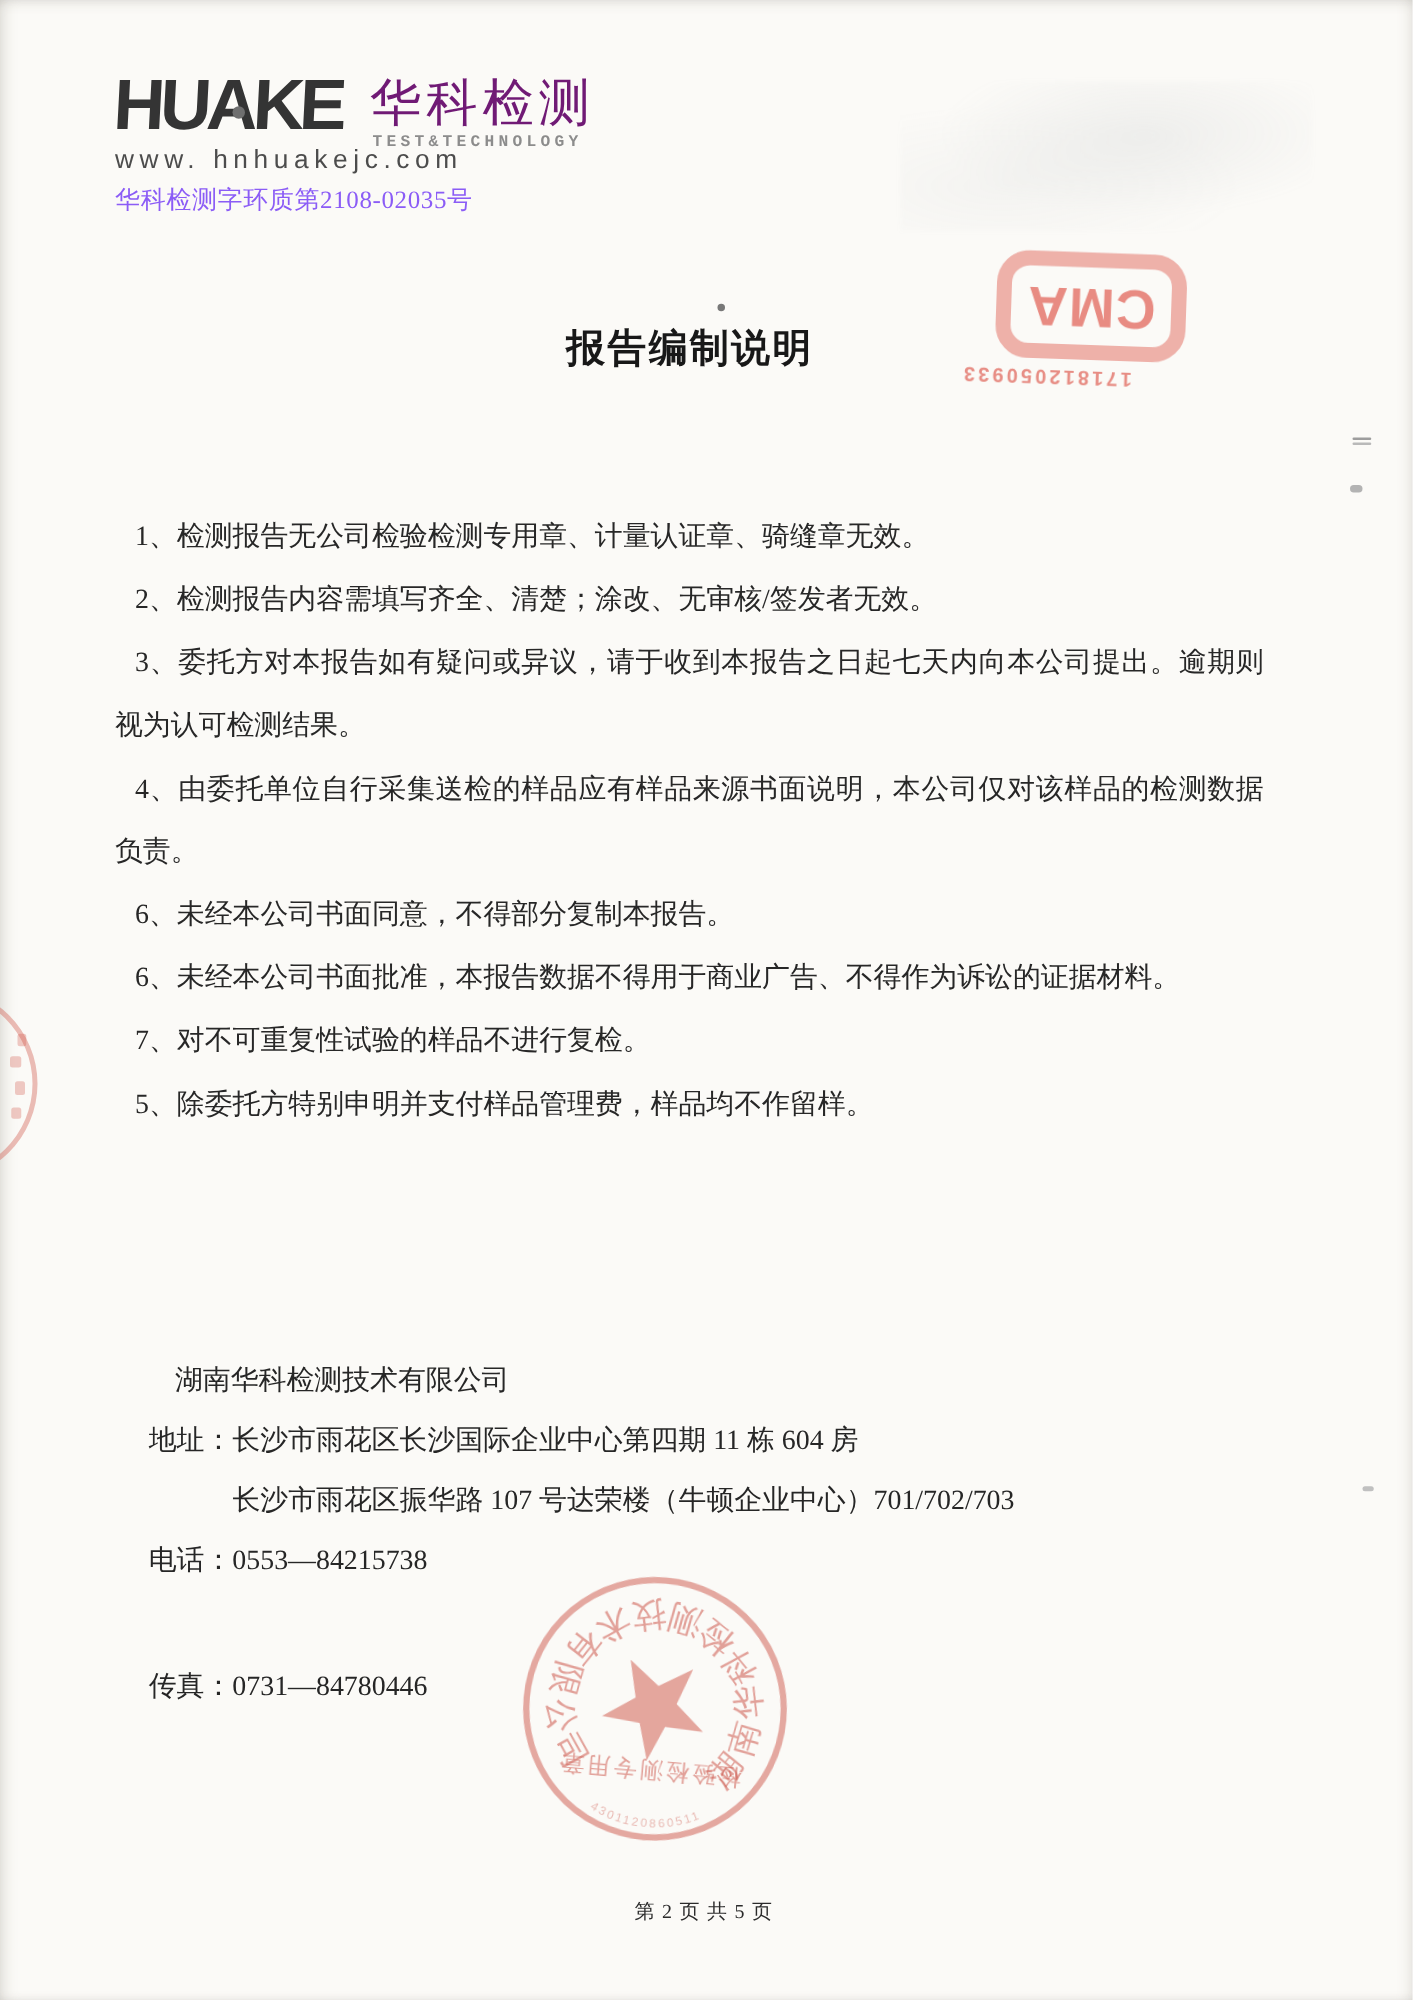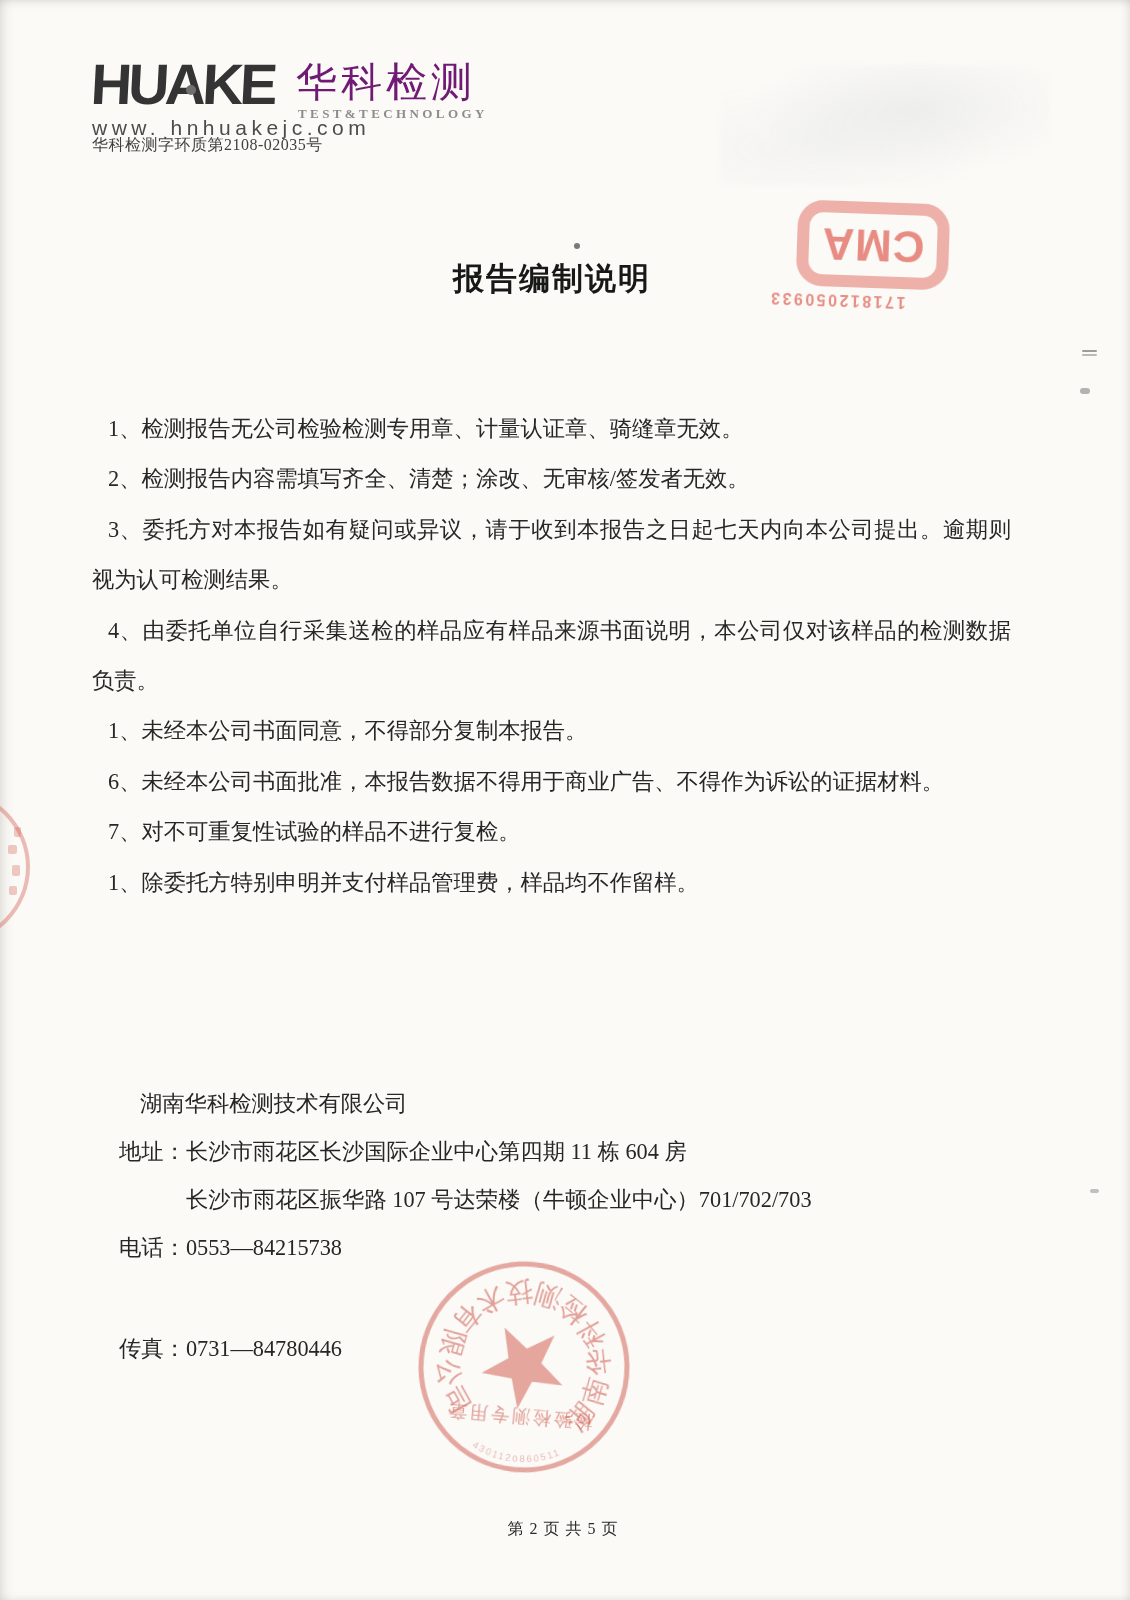--- a/index.html
+++ b/index.html
@@ -28,31 +28,31 @@
   .logo-a-dot{
     position:absolute;left:186px;top:85px;width:10px;height:10px;
     border-radius:50%;background:#6f6f6f;
   }
   .logo-cn{
     position:absolute;left:296px;top:62px;
     font-size:41px;line-height:1;letter-spacing:4px;color:#701a75;
   }
   .logo-sub{
     position:absolute;left:298px;top:106px;
-    font-family:Liberation Serif, serif;
+    font-family:Liberation Mono, monospace;
     font-weight:bold;font-size:13px;letter-spacing:3.4px;color:#8c8c8c;
   }
   .website{
     position:absolute;left:92px;top:116px;
     font-family:"Liberation Sans", sans-serif;
     font-size:21px;letter-spacing:4.5px;color:#4c4c4c;
   }
   .report-no{
-    position:absolute;left:92px;top:135px;
-    font-size:16px;letter-spacing:0.5px;color:#404040;
+    position:absolute;left:92px;top:146px;
+    font-size:20px;letter-spacing:0.5px;color:#8b5cf6;
   }
   
   .ghost-smudge{
     position:absolute;left:720px;top:65px;width:330px;height:120px;
     background:
       radial-gradient(ellipse at 60% 35%, rgba(130,140,150,0.10), transparent 60%),
       radial-gradient(ellipse at 25% 70%, rgba(130,140,150,0.06), transparent 55%);
     filter:blur(2px);
   }
   
@@ -155,24 +155,24 @@
       <span>CMA</span>
     </div>
     <div class="cma-number">171812050933</div>
   </div>
 
   <div class="notes">
     <p>1、检测报告无公司检验检测专用章、计量认证章、骑缝章无效。</p>
     <p>2、检测报告内容需填写齐全、清楚；涂改、无审核/签发者无效。</p>
     <p>3、委托方对本报告如有疑问或异议，请于收到本报告之日起七天内向本公司提出。逾期则视为认可检测结果。</p>
     <p>4、由委托单位自行采集送检的样品应有样品来源书面说明，本公司仅对该样品的检测数据负责。</p>
-    <p>1、未经本公司书面同意，不得部分复制本报告。</p>
+    <p>6、未经本公司书面同意，不得部分复制本报告。</p>
     <p>6、未经本公司书面批准，本报告数据不得用于商业广告、不得作为诉讼的证据材料。</p>
     <p>7、对不可重复性试验的样品不进行复检。</p>
-    <p>1、除委托方特别申明并支付样品管理费，样品均不作留样。</p>
+    <p>5、除委托方特别申明并支付样品管理费，样品均不作留样。</p>
   </div>
 
   <div class="co-line co-name">湖南华科检测技术有限公司</div>
   <div class="co-line co-addr1"><span>地址：</span><span>长沙市雨花区长沙国际企业中心第四期 11 栋 604 房</span></div>
   <div class="co-line co-addr2">长沙市雨花区振华路 107 号达荣楼（牛顿企业中心）701/702/703</div>
   <div class="co-line co-phone"><span>电话：</span><span>0553—84215738</span></div>
   <div class="co-line co-fax"><span>传真：</span><span>0731—84780446</span></div>
 
   <svg class="seal" viewBox="0 0 252 252" xmlns="http://www.w3.org/2000/svg">
     <defs>

